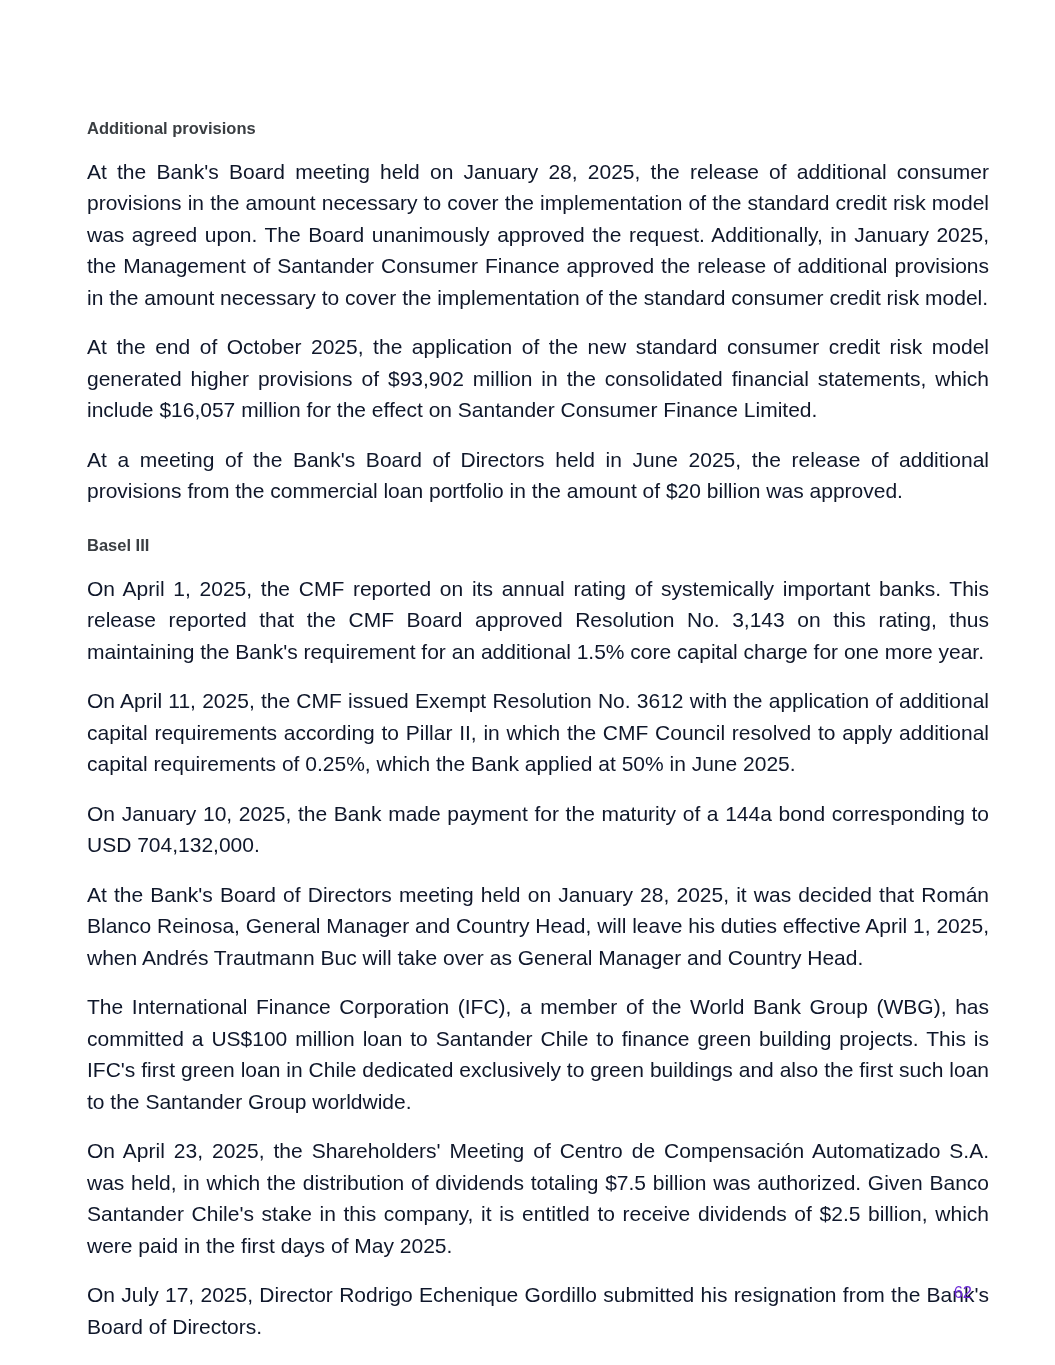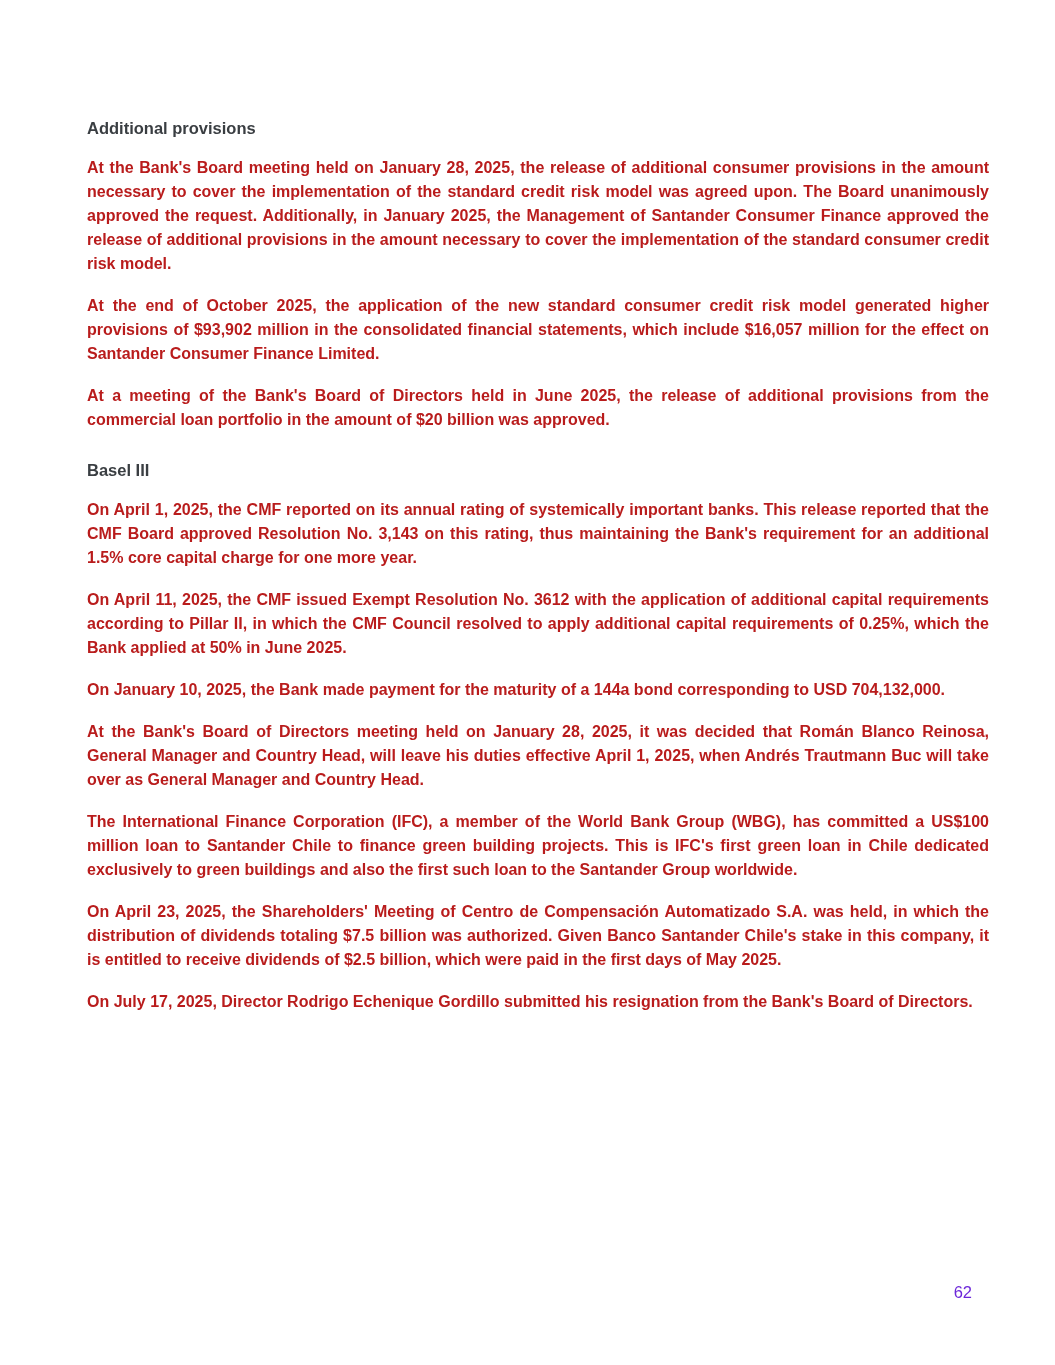--- a/index.html
+++ b/index.html
@@ -26,26 +26,25 @@
     font-size: 16.5px;
     line-height: 1.5;
     font-weight: bold;
     color: #3a3e42;
     margin: 26px 0 15px 0;
   }
   .content h3:first-child {
     margin-top: 0;
   }
   .content p {
-    font-size: 16px;
+    font-size: 21px;
     line-height: 1.5;
     margin: 0 0 18px 0;
     text-align: justify;
-    color: #b91c1c;
-    font-weight: bold;
+    color: #0f172a;
   }
   .page-number {
     position: absolute;
     top: 1280px;
     right: 83px;
     font-size: 16.5px;
     line-height: 1.5;
     color: #6d28d9;
     text-align: center;
   }

